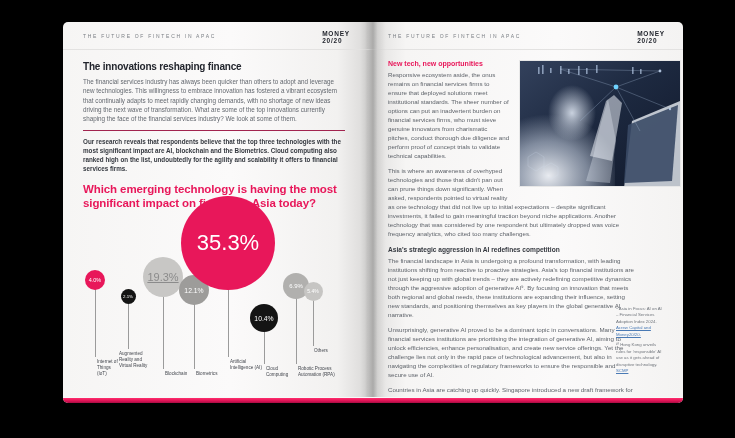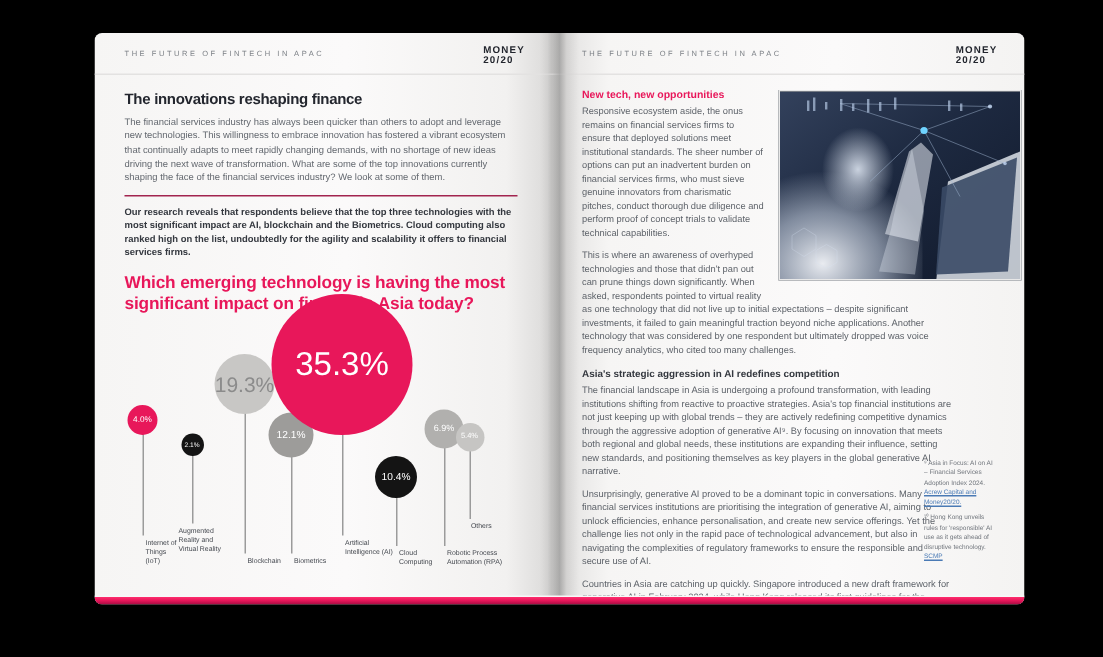--- a/index.html
+++ b/index.html
@@ -83,21 +83,21 @@
       </div>
 
       <div class="chart">
           <div class="stem" style="left: 32px; top: 90px; height: 77px;"></div>
           <div class="bubble" style="left: 22px; top: 80px; width: 20px; height: 20px; background: rgb(232, 23, 90); color: rgb(255, 255, 255); font-size: 5.5px;">4.0%</div>
           <div class="bubble-label" style="left: 34px; top: 169px; width: 24px;">Internet of Things (IoT)</div>
           <div class="stem" style="left: 65px; top: 106px; height: 53px;"></div>
           <div class="bubble" style="left: 57.5px; top: 98.5px; width: 15px; height: 15px; background: rgb(20, 20, 20); color: rgb(255, 255, 255); font-size: 4.4px;">2.1%</div>
           <div class="bubble-label" style="left: 56px; top: 161px; width: 32px;">Augmented Reality and Virtual Reality</div>
           <div class="stem" style="left: 100px; top: 83px; height: 96px;"></div>
-          <div class="bubble" style="left: 80px; top: 46px; width: 40px; height: 40px; background: rgb(200, 199, 197); color: rgb(139, 139, 139); font-size: 14px;">19.3%</div>
+          <div class="bubble" style="left: 80px; top: 67px; width: 40px; height: 40px; background: rgb(200, 199, 197); color: rgb(139, 139, 139); font-size: 11px; text-decoration: underline;">19.3%</div>
           <div class="bubble-label" style="left: 102px; top: 181px; width: 34px;">Blockchain</div>
           <div class="stem" style="left: 131px; top: 100px; height: 79px;"></div>
           <div class="bubble" style="left: 116px; top: 85px; width: 30px; height: 30px; background: rgb(157, 156, 154); color: rgb(255, 255, 255); font-size: 6.8px;">12.1%</div>
           <div class="bubble-label" style="left: 133px; top: 181px; width: 30px;">Biometrics</div>
           <div class="stem" style="left: 165px; top: 53px; height: 114px;"></div>
           <div class="bubble" style="left: 118px; top: 6px; width: 94px; height: 94px; background: rgb(232, 23, 90); color: rgb(255, 255, 255); font-size: 22px;">35.3%</div>
           <div class="bubble-label" style="left: 167px; top: 169px; width: 34px;">Artificial Intelligence (AI)</div>
           <div class="stem" style="left: 201px; top: 128px; height: 46px;"></div>
           <div class="bubble" style="left: 187px; top: 114px; width: 28px; height: 28px; background: rgb(20, 20, 20); color: rgb(255, 255, 255); font-size: 6.8px;">10.4%</div>
           <div class="bubble-label" style="left: 203px; top: 176px; width: 34px;">Cloud Computing</div>

